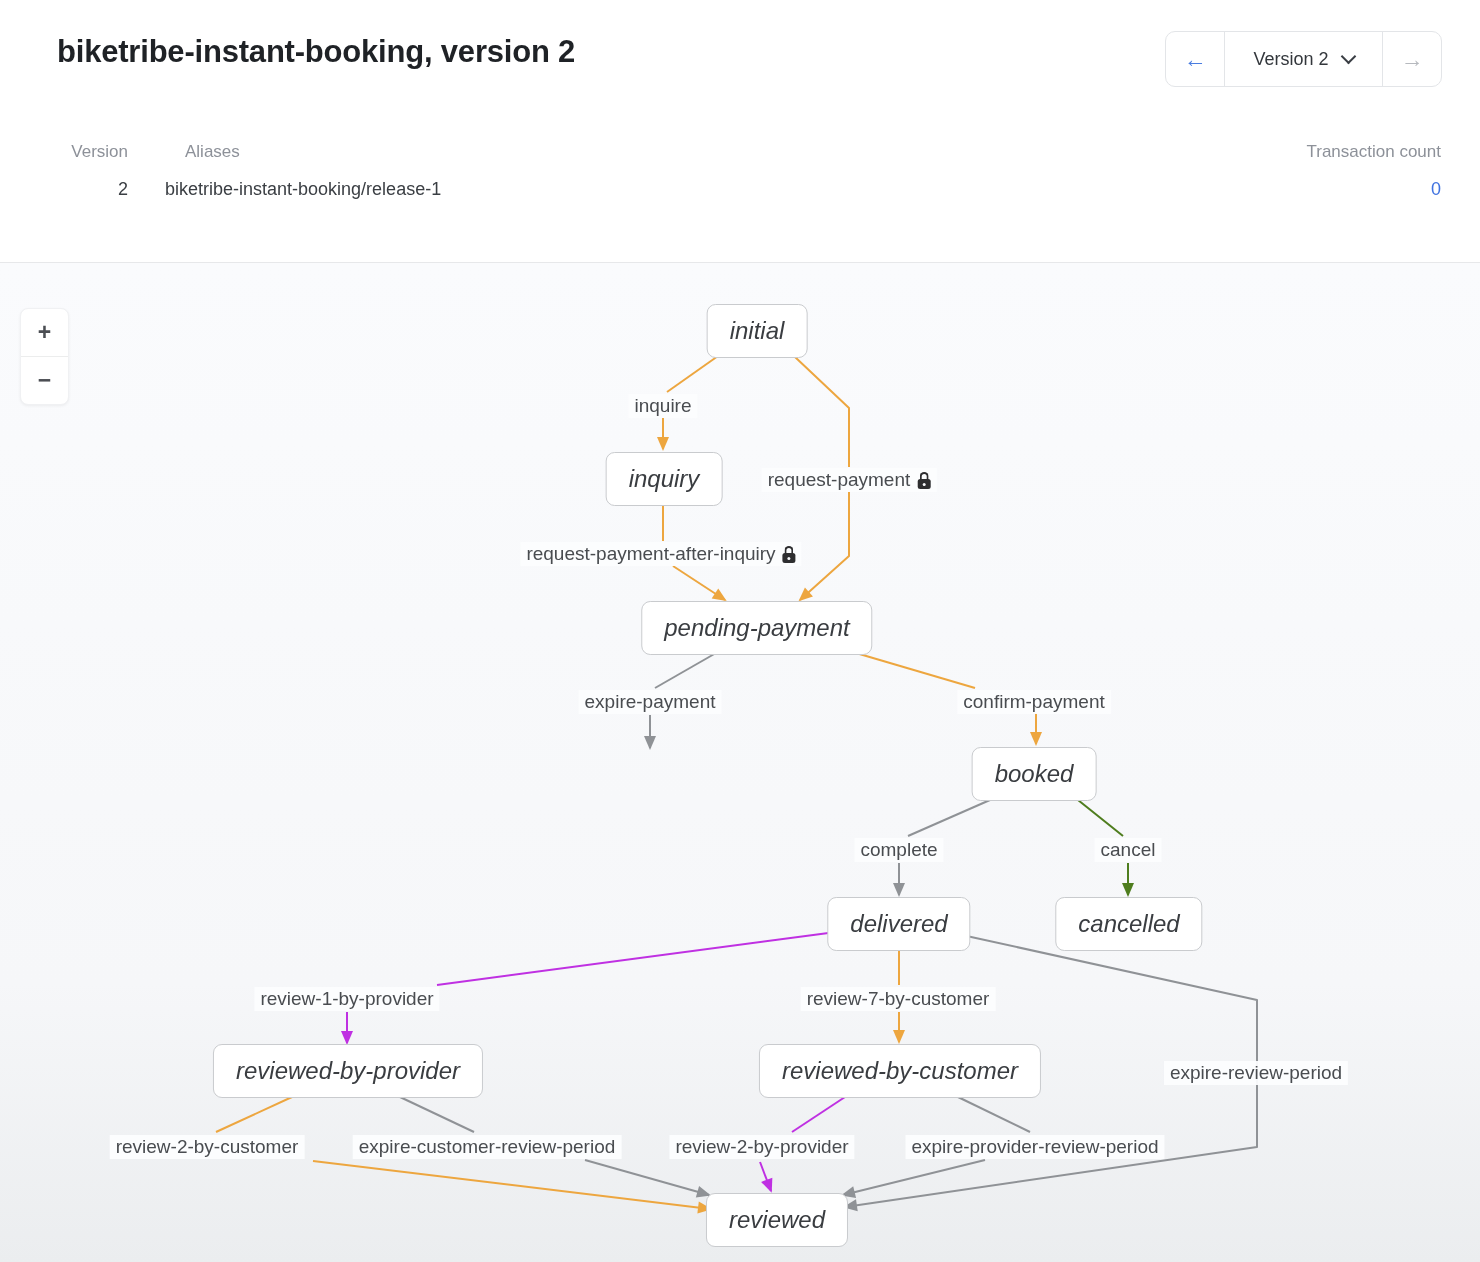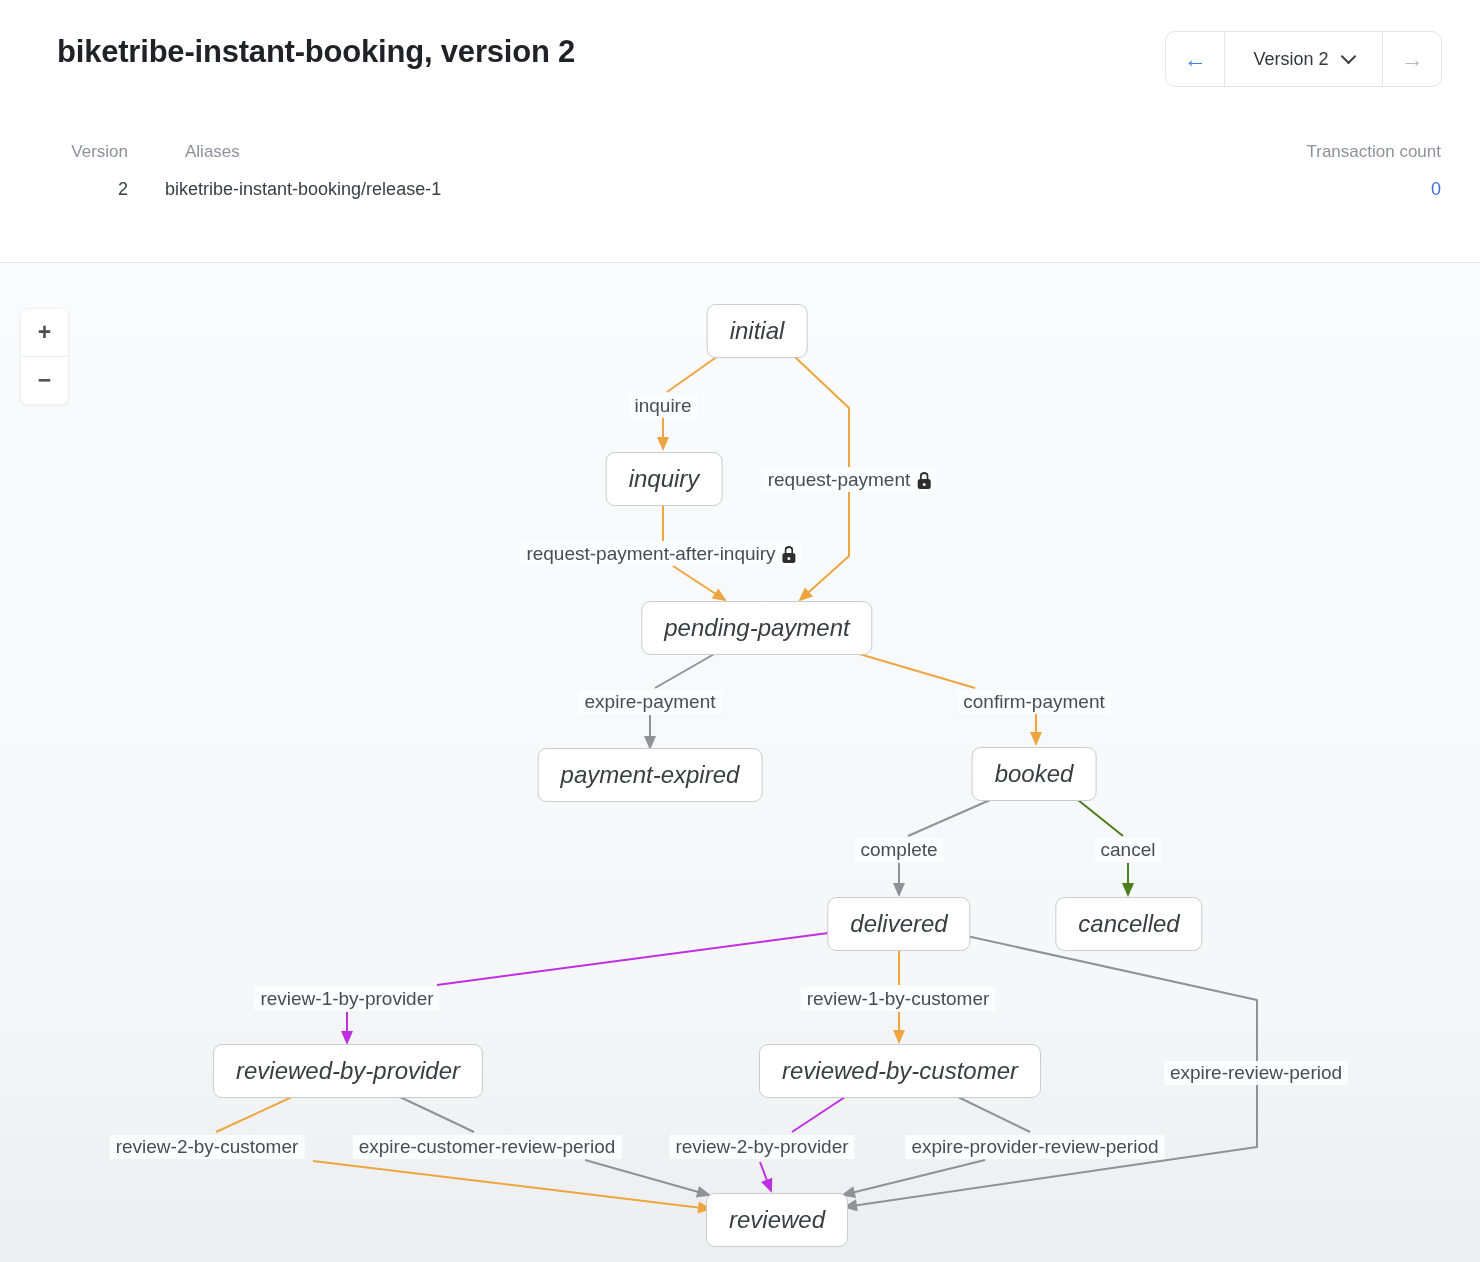--- a/index.html
+++ b/index.html
@@ -143,21 +143,20 @@
         <span>+</span>
       </div>
       <div class="zbtn">
         <span>−</span>
       </div>
     </div>
 
     <div class="state" style="left:757px;top:68px">initial</div>
     <div class="state" style="left:664px;top:216px">inquiry</div>
     <div class="state" style="left:757px;top:365px">pending-payment</div>
-    <div class="state" style="left:650px;top:512px">payment-expired</div>
     <div class="state" style="left:1034px;top:511px">booked</div>
     <div class="state" style="left:899px;top:661px">delivered</div>
     <div class="state" style="left:1129px;top:661px">cancelled</div>
     <div class="state" style="left:348px;top:808px">reviewed-by-provider</div>
     <div class="state" style="left:900px;top:808px">reviewed-by-customer</div>
     <div class="state" style="left:777px;top:957px">reviewed</div>
 
     <div class="tlabel" style="left:663px;top:143px">
       <span class="txt">inquire</span>
     </div>
@@ -182,21 +181,21 @@
     <div class="tlabel" style="left:899px;top:587px">
       <span class="txt">complete</span>
     </div>
     <div class="tlabel" style="left:1128px;top:587px">
       <span class="txt">cancel</span>
     </div>
     <div class="tlabel" style="left:347px;top:736px">
       <span class="txt">review-1-by-provider</span>
     </div>
     <div class="tlabel" style="left:898px;top:736px">
-      <span class="txt">review-1-by-customer</span>
+      <span class="txt">review-7-by-customer</span>
     </div>
     <div class="tlabel" style="left:1256px;top:810px">
       <span class="txt">expire-review-period</span>
     </div>
     <div class="tlabel" style="left:207px;top:884px">
       <span class="txt">review-2-by-customer</span>
     </div>
     <div class="tlabel" style="left:487px;top:884px">
       <span class="txt">expire-customer-review-period</span>
     </div>

